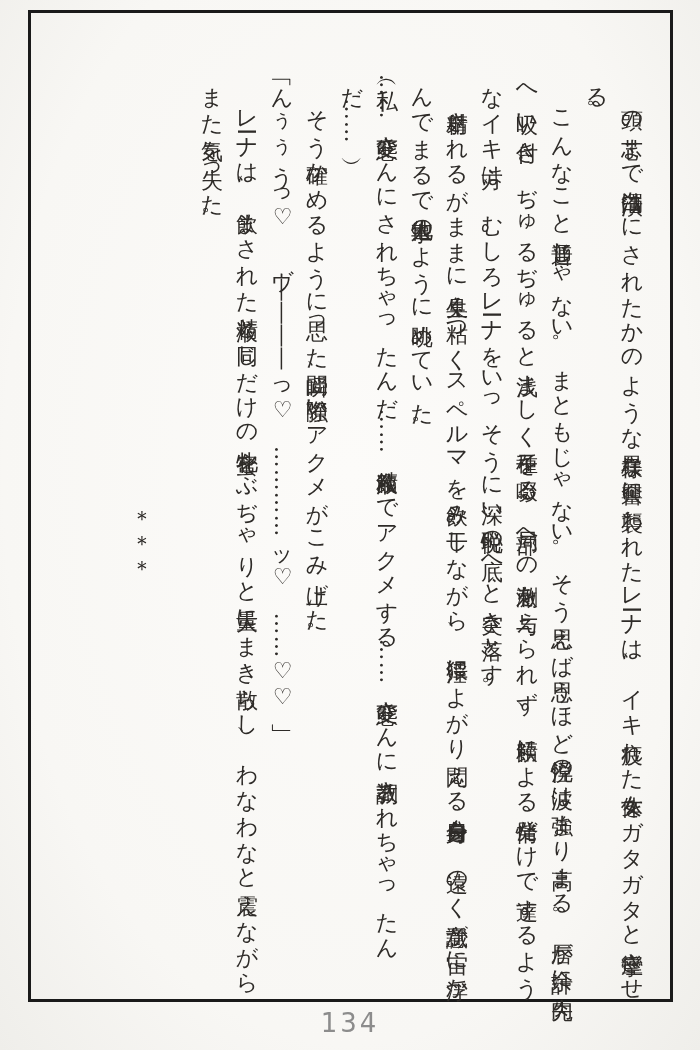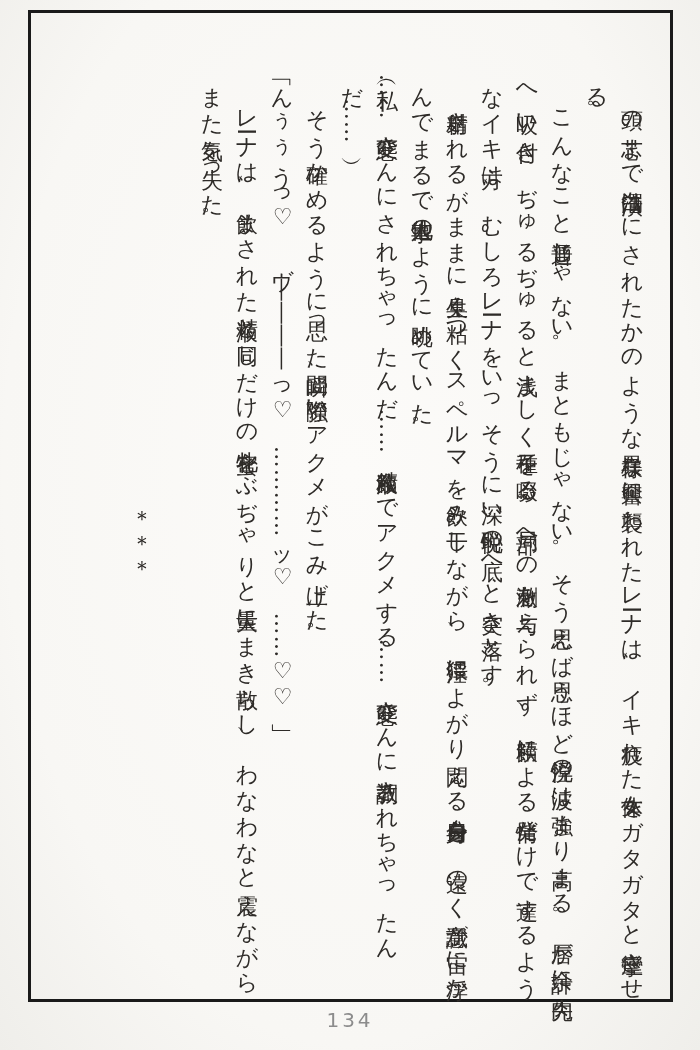--- a/index.html
+++ b/index.html
@@ -32,21 +32,21 @@
   .text-block p.scene-break{
     text-align:center;
     margin-right:35px;          
     letter-spacing:3px;
     text-orientation:upright;
   }
   .page-number{
     position:absolute;left:295px;top:1008px;width:110px;
     text-align:center;
     font-family:"DejaVu Sans","Liberation Sans",sans-serif;
-    font-size:20px;letter-spacing:3px;color:var(--pagenum);
+    font-size:26px;letter-spacing:3px;color:var(--pagenum);
   }
 </style>
 </head>
 <body>
 
 <div>
   <div class="frame"></div>
 
   <div class="text-block">
       <p class="indent-full">頭の芯まで白濁漬けにされたかのような異様な興奮に襲われたレーナは、イキ疲れた女体をガタガタと痙攣させる。</p>

